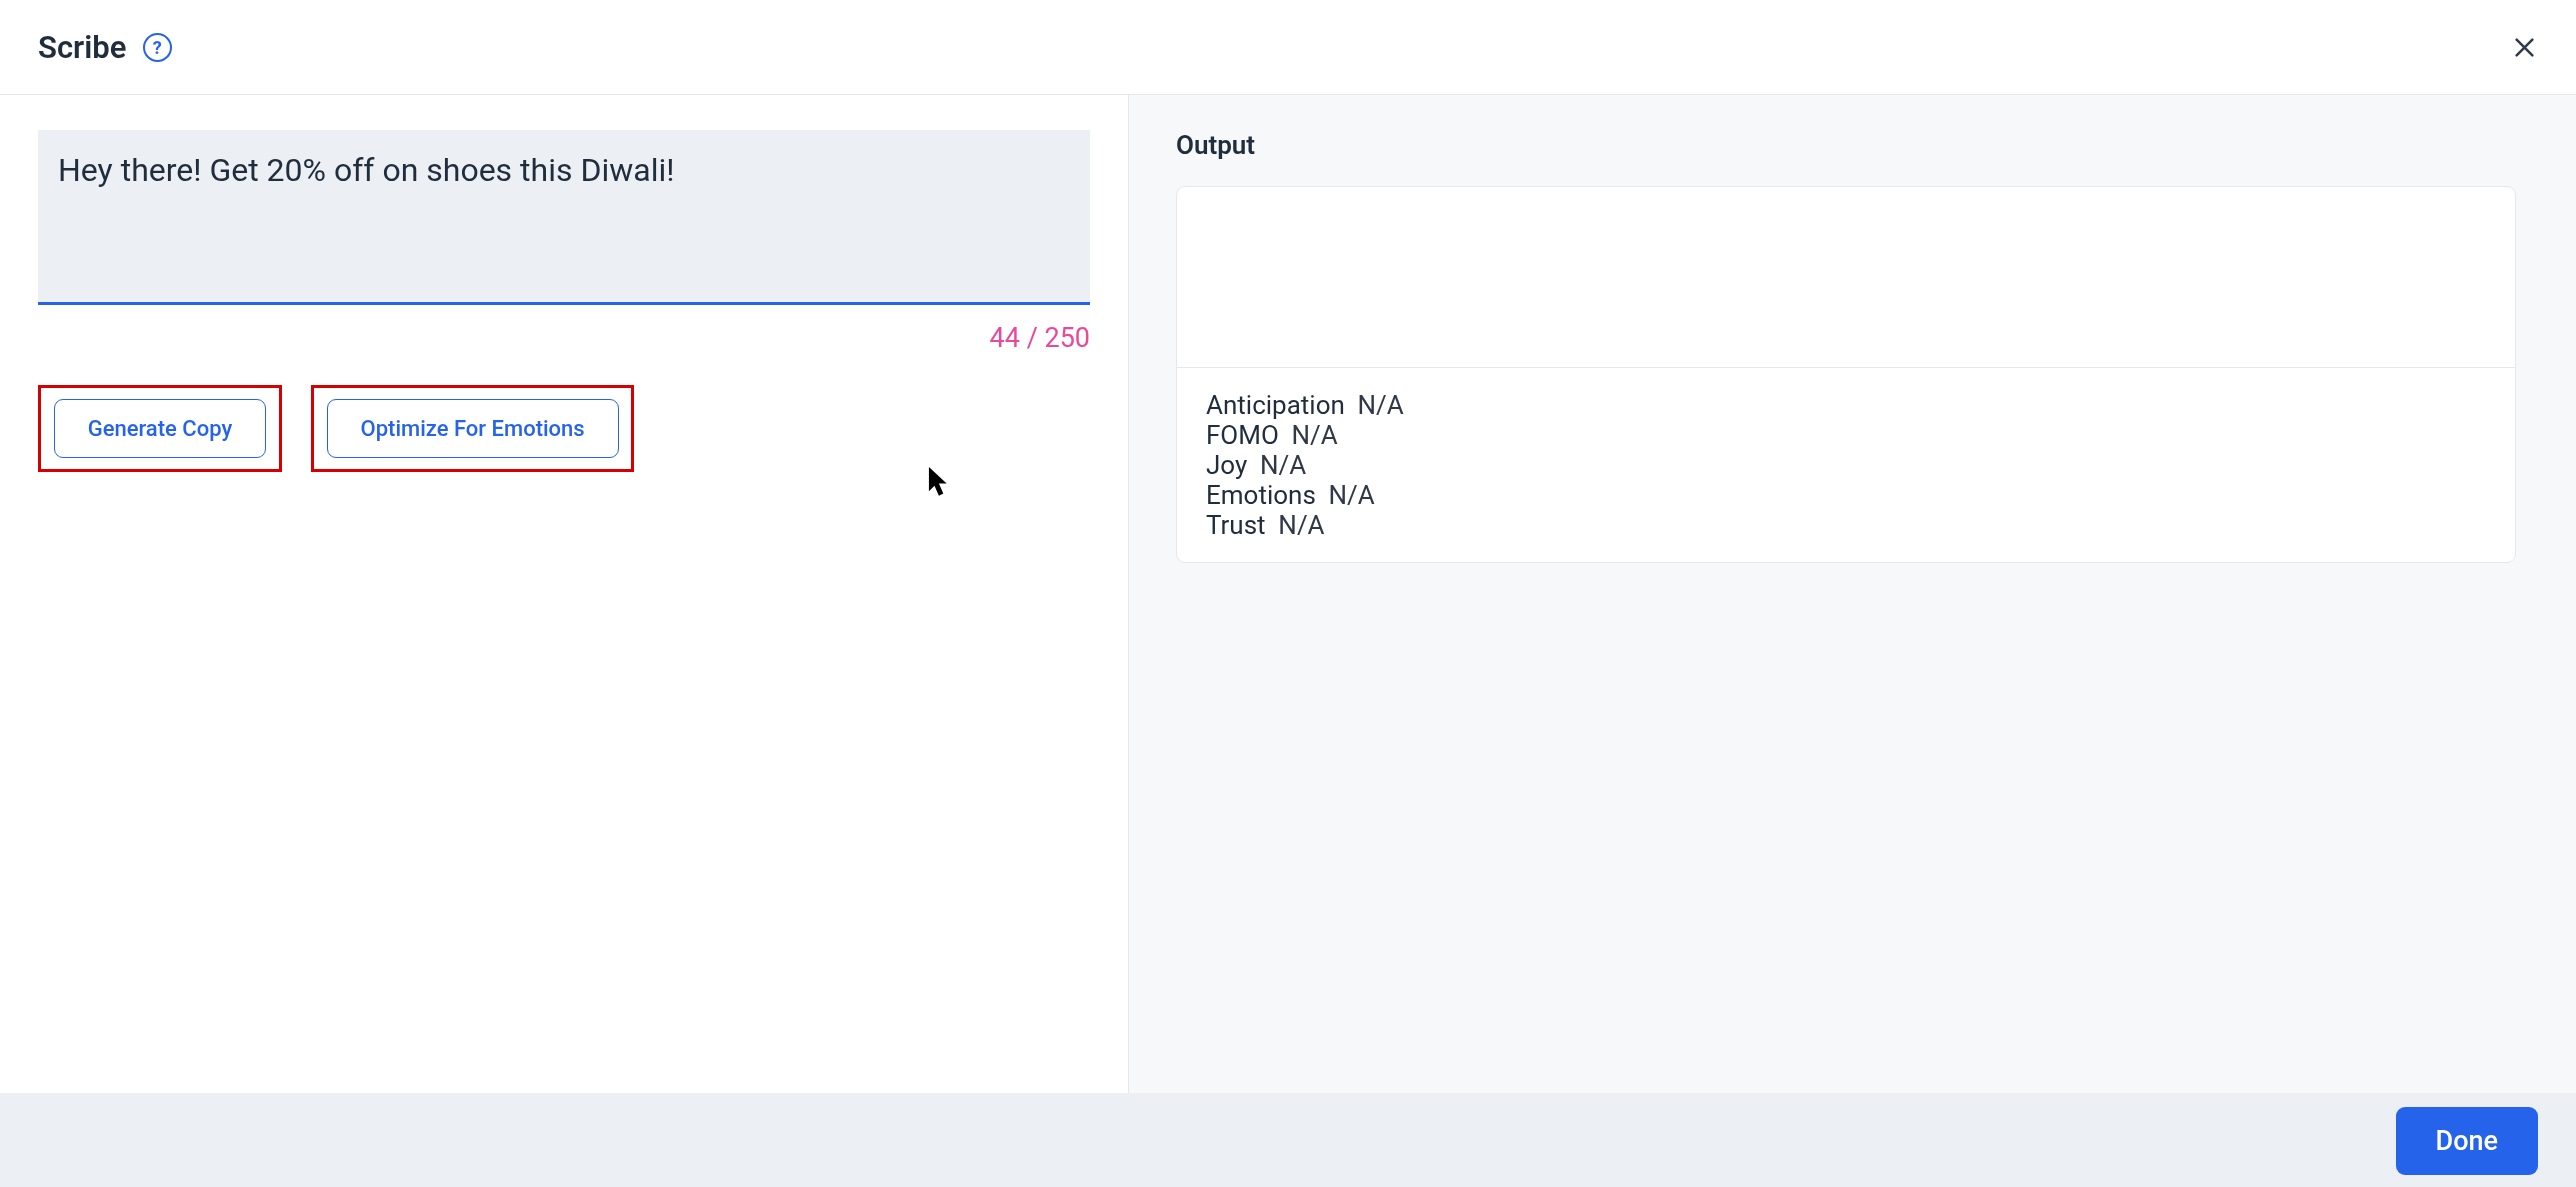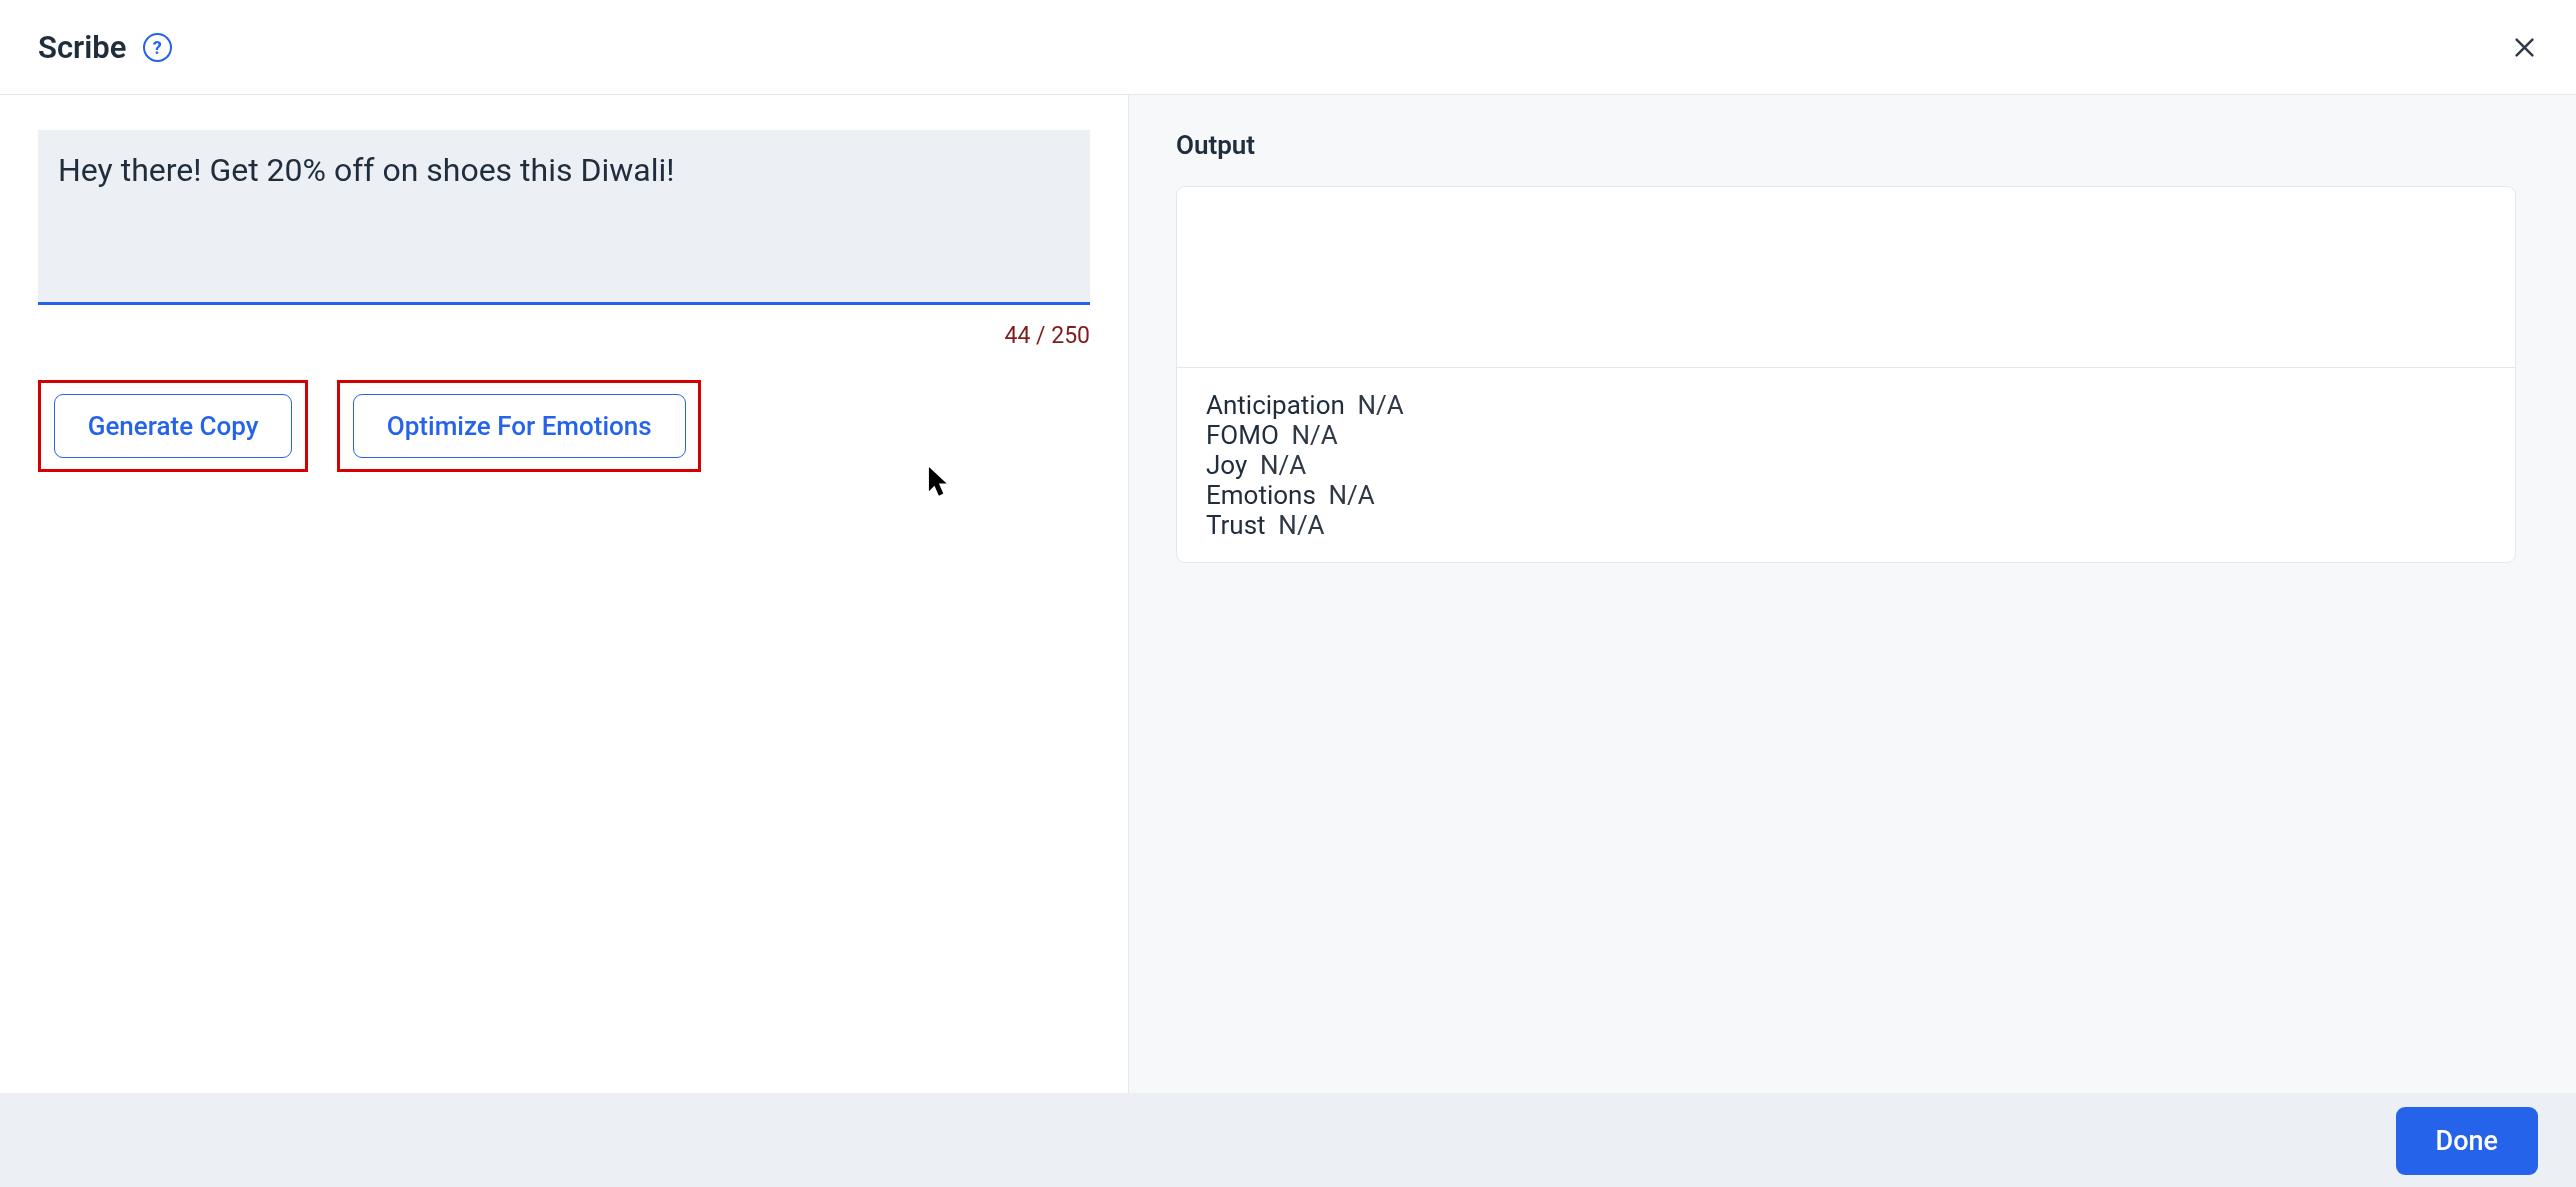--- a/index.html
+++ b/index.html
@@ -104,39 +104,39 @@
     color: #1f2d3d;
     font-family: inherit;
     resize: none;
     outline: none;
     line-height: 1.4;
   }
 
   .counter {
     text-align: right;
     margin-top: 12.7px;
-    font-size: 23px;
-    color: #7f1d1d;
+    font-size: 27px;
+    color: #ec4899;
   }
 
   .action-row {
     display: flex;
     gap: 29px;
     margin-top: 31px;
   }
   .red-frame {
     border: 3.6px solid #d60000;
     padding: 11px 12.7px;
   }
   .blue-btn {
     border: 1.8px solid #2563eb;
     border-radius: 9px;
     background: #ffffff;
     color: #2563eb;
-    font-size: 26px;
+    font-size: 22px;
     font-weight: 500;
     padding: 16.4px 33px;
     cursor: pointer;
     font-family: inherit;
   }
 
   
   .right-pane {
     flex: 1;
     background: #f6f8fa;

